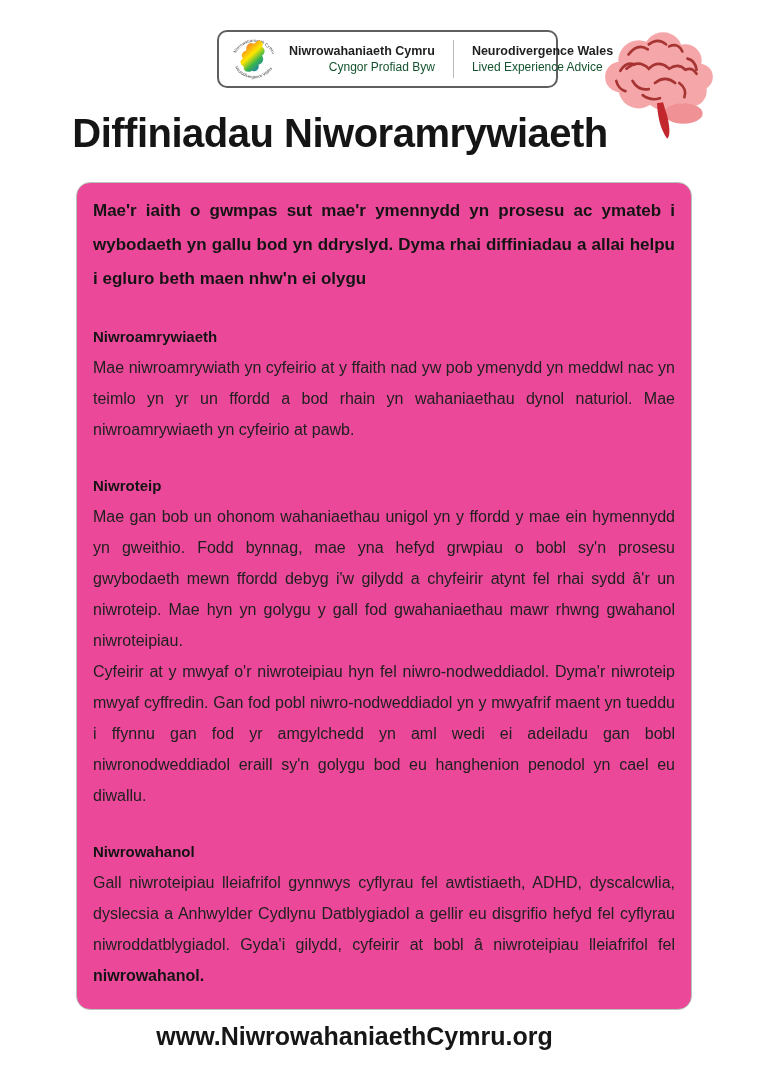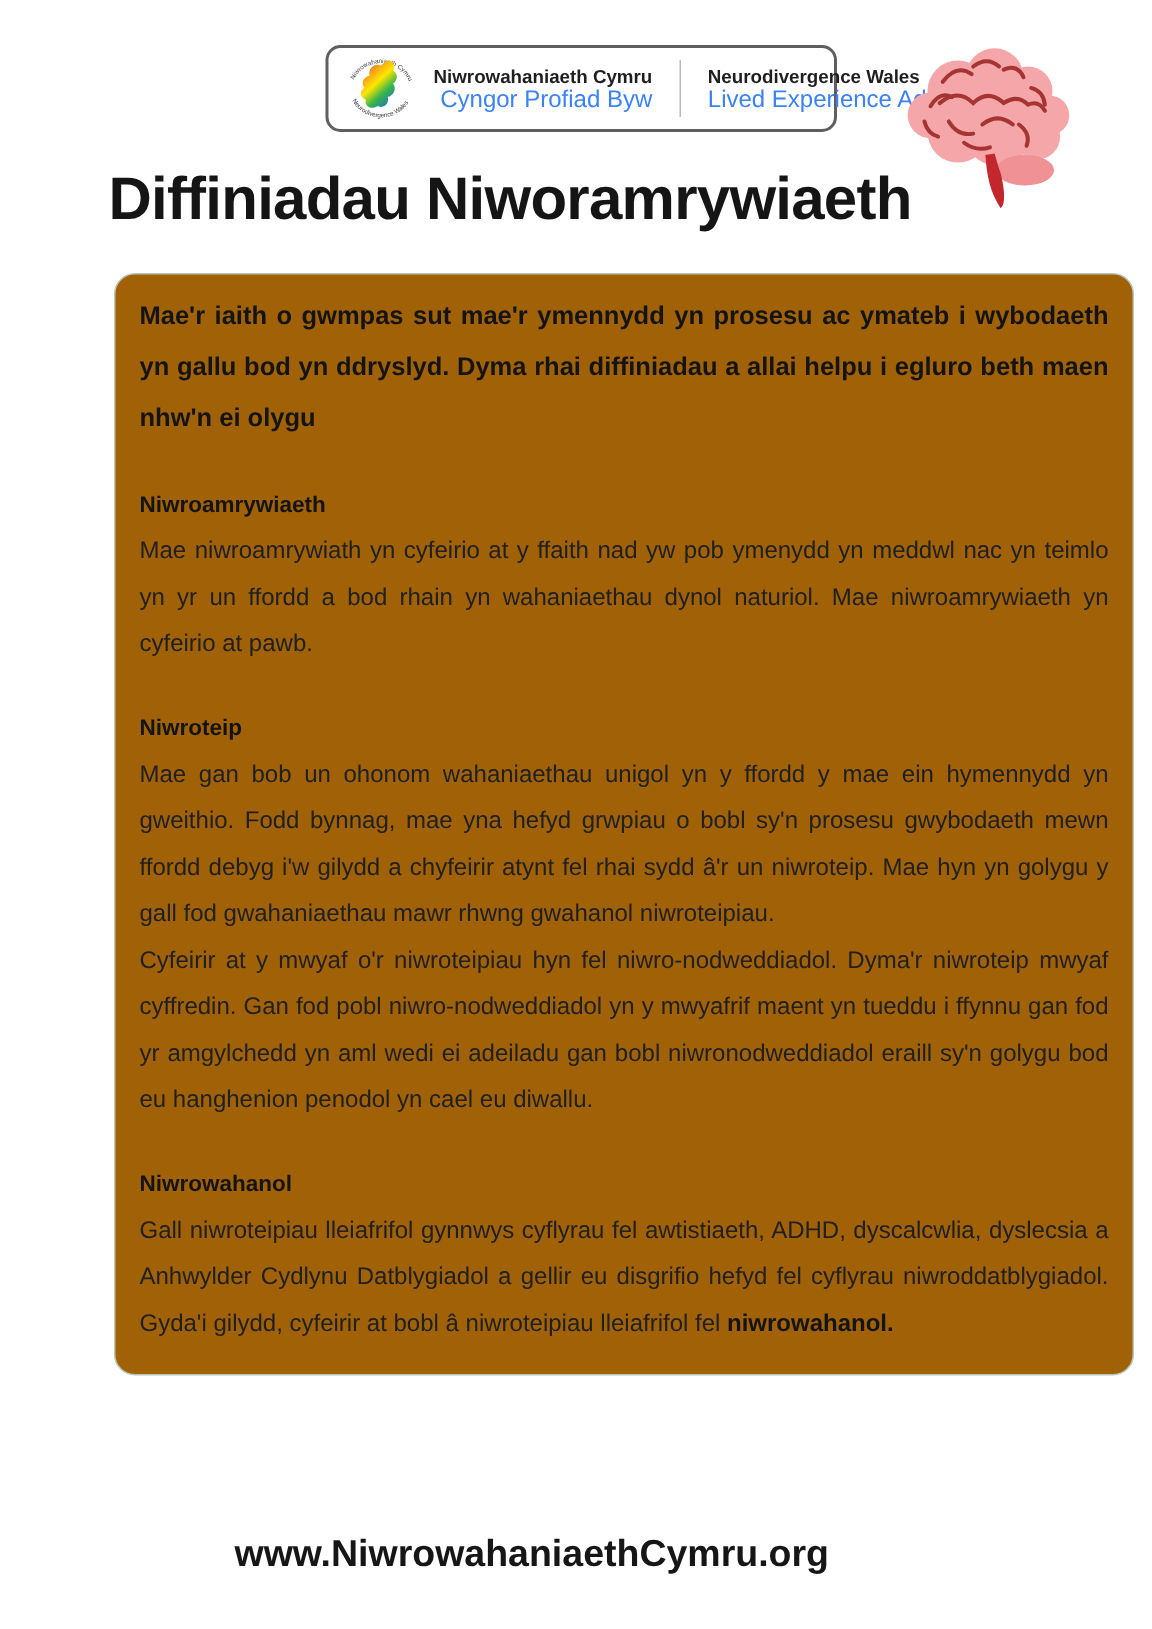--- a/index.html
+++ b/index.html
@@ -25,21 +25,21 @@
     display: flex;
     align-items: center;
     padding: 0 10px 0 8px;
     gap: 8px;
   }
   .logo-mark { flex: 0 0 auto; width: 54px; height: 54px; }
   .badge-col { display: flex; flex-direction: column; justify-content: center; line-height: 16px; }
   .badge-col.cy { flex: 1 1 auto; text-align: right; padding-right: 10px; }
   .badge-col.en { flex: 1 1 auto; text-align: left; padding-left: 10px; }
   .badge-name { font-size: 12.5px; font-weight: 700; color: #1f1f1f; white-space: nowrap; }
-  .badge-tagline { font-size: 16px; font-weight: 400; color: #3b82f6; white-space: nowrap; }
+  .badge-tagline { font-size: 12px; font-weight: 400; color: #14532d; white-space: nowrap; }
   .badge-divider { flex: 0 0 auto; width: 1px; height: 38px; background: #b9b9b9; }
 
   
   .brain-wrap {
     position: absolute;
     left: 598px; top: 24px;
     width: 126px; height: 120px;
   }
 
   
@@ -52,22 +52,22 @@
     line-height: 50px;
     font-weight: 700;
     letter-spacing: -0.5px;
     color: #151515;
   }
 
   
   .panel {
     position: absolute;
     left: 76px; top: 182px;
-    width: 680px;
-    background: #a16207;
+    width: 616px;
+    background: #ec4899;
     border: 1px solid #b6c6b9;
     border-radius: 14px;
     padding: 11px 16px 18px 16px;
   }
   .intro {
     font-size: 17px;
     font-weight: 700;
     line-height: 34px;
     text-align: justify;
     color: #141414;

